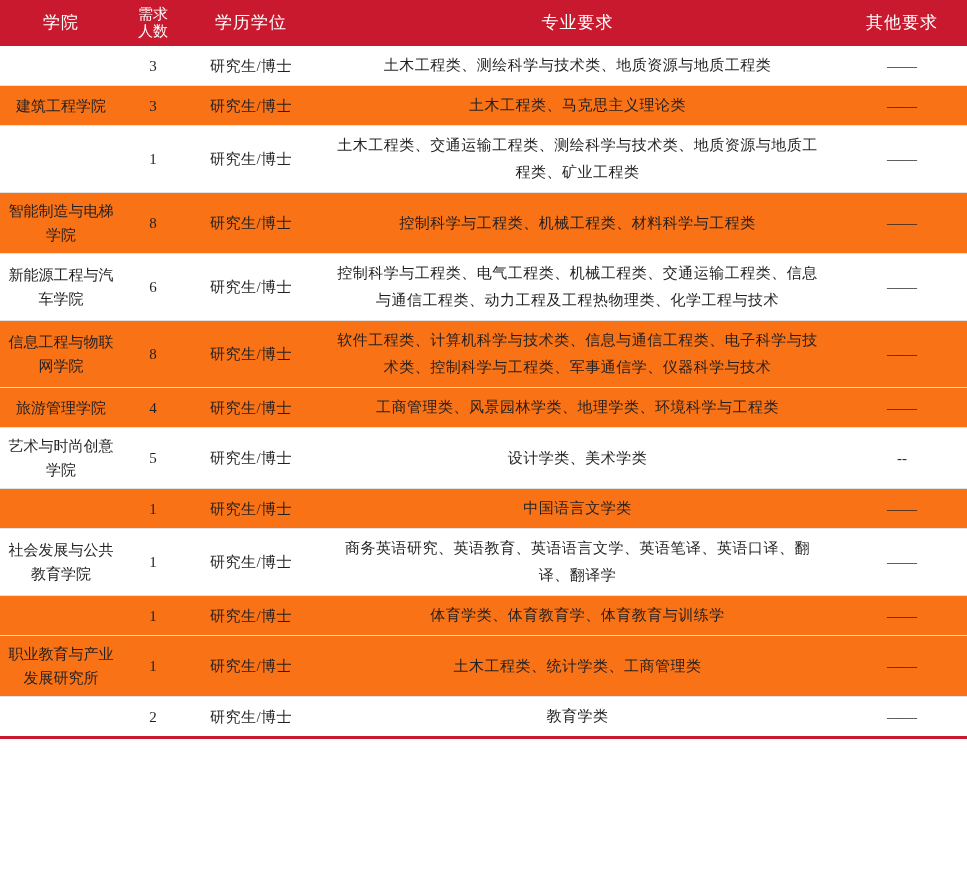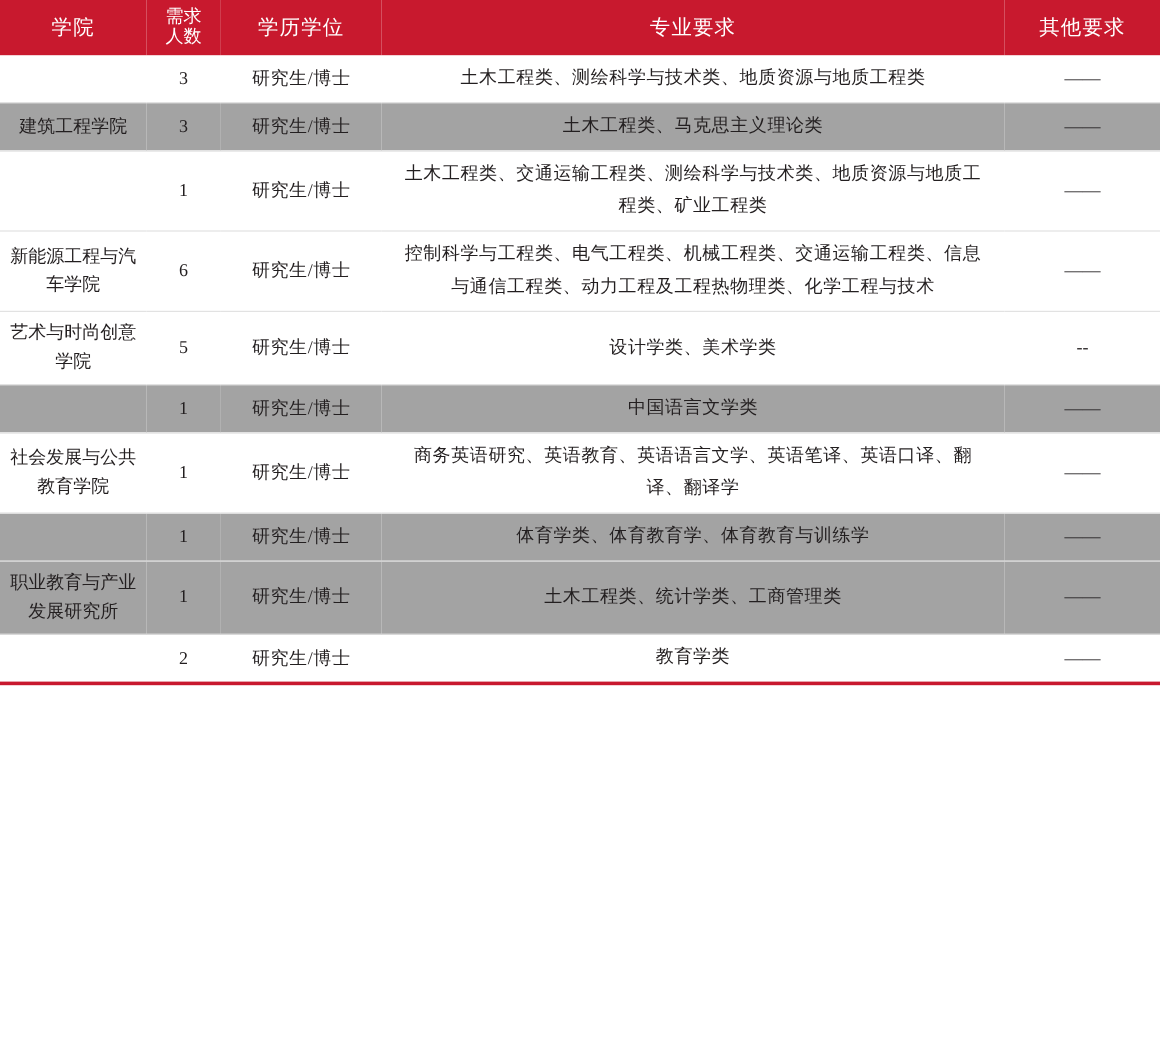--- a/index.html
+++ b/index.html
@@ -51,21 +51,21 @@
   tbody td {
     font-size: 15px;
     line-height: 24px;
     text-align: center;
     vertical-align: middle;
     padding: 6px 6px;
     border-bottom: 1px solid #e2e2e2;
     color: #231f20;
   }
   tbody tr.alt td {
-    background: #a3a3a3;
+    background: #f97316;
   }
   tbody td.college {
     font-size: 15px;
     line-height: 24px;
     border-right: none;
   }
   tbody td.num {
     font-size: 15px;
   }
   tbody td.degree {
@@ -134,25 +134,46 @@
         <td class="major">土木工程类、马克思主义理论类</td>
         <td class="other">——</td>
       </tr>
       <tr>
         <td class="college"></td>
         <td class="num">1</td>
         <td class="degree">研究生/博士</td>
         <td class="major">土木工程类、交通运输工程类、测绘科学与技术类、地质资源与地质工程类、矿业工程类</td>
         <td class="other">——</td>
       </tr>
+      <tr class="alt">
+        <td class="college">智能制造与电梯学院</td>
+        <td class="num">8</td>
+        <td class="degree">研究生/博士</td>
+        <td class="major">控制科学与工程类、机械工程类、材料科学与工程类</td>
+        <td class="other">——</td>
+      </tr>
       <tr>
         <td class="college">新能源工程与汽车学院</td>
         <td class="num">6</td>
         <td class="degree">研究生/博士</td>
         <td class="major">控制科学与工程类、电气工程类、机械工程类、交通运输工程类、信息与通信工程类、动力工程及工程热物理类、化学工程与技术</td>
+        <td class="other">——</td>
+      </tr>
+      <tr class="alt">
+        <td class="college">信息工程与物联网学院</td>
+        <td class="num">8</td>
+        <td class="degree">研究生/博士</td>
+        <td class="major">软件工程类、计算机科学与技术类、信息与通信工程类、电子科学与技术类、控制科学与工程类、军事通信学、仪器科学与技术</td>
+        <td class="other">——</td>
+      </tr>
+      <tr class="alt">
+        <td class="college">旅游管理学院</td>
+        <td class="num">4</td>
+        <td class="degree">研究生/博士</td>
+        <td class="major">工商管理类、风景园林学类、地理学类、环境科学与工程类</td>
         <td class="other">——</td>
       </tr>
       <tr>
         <td class="college">艺术与时尚创意学院</td>
         <td class="num">5</td>
         <td class="degree">研究生/博士</td>
         <td class="major">设计学类、美术学类</td>
         <td class="other dash">--</td>
       </tr>
       <tr class="alt">

